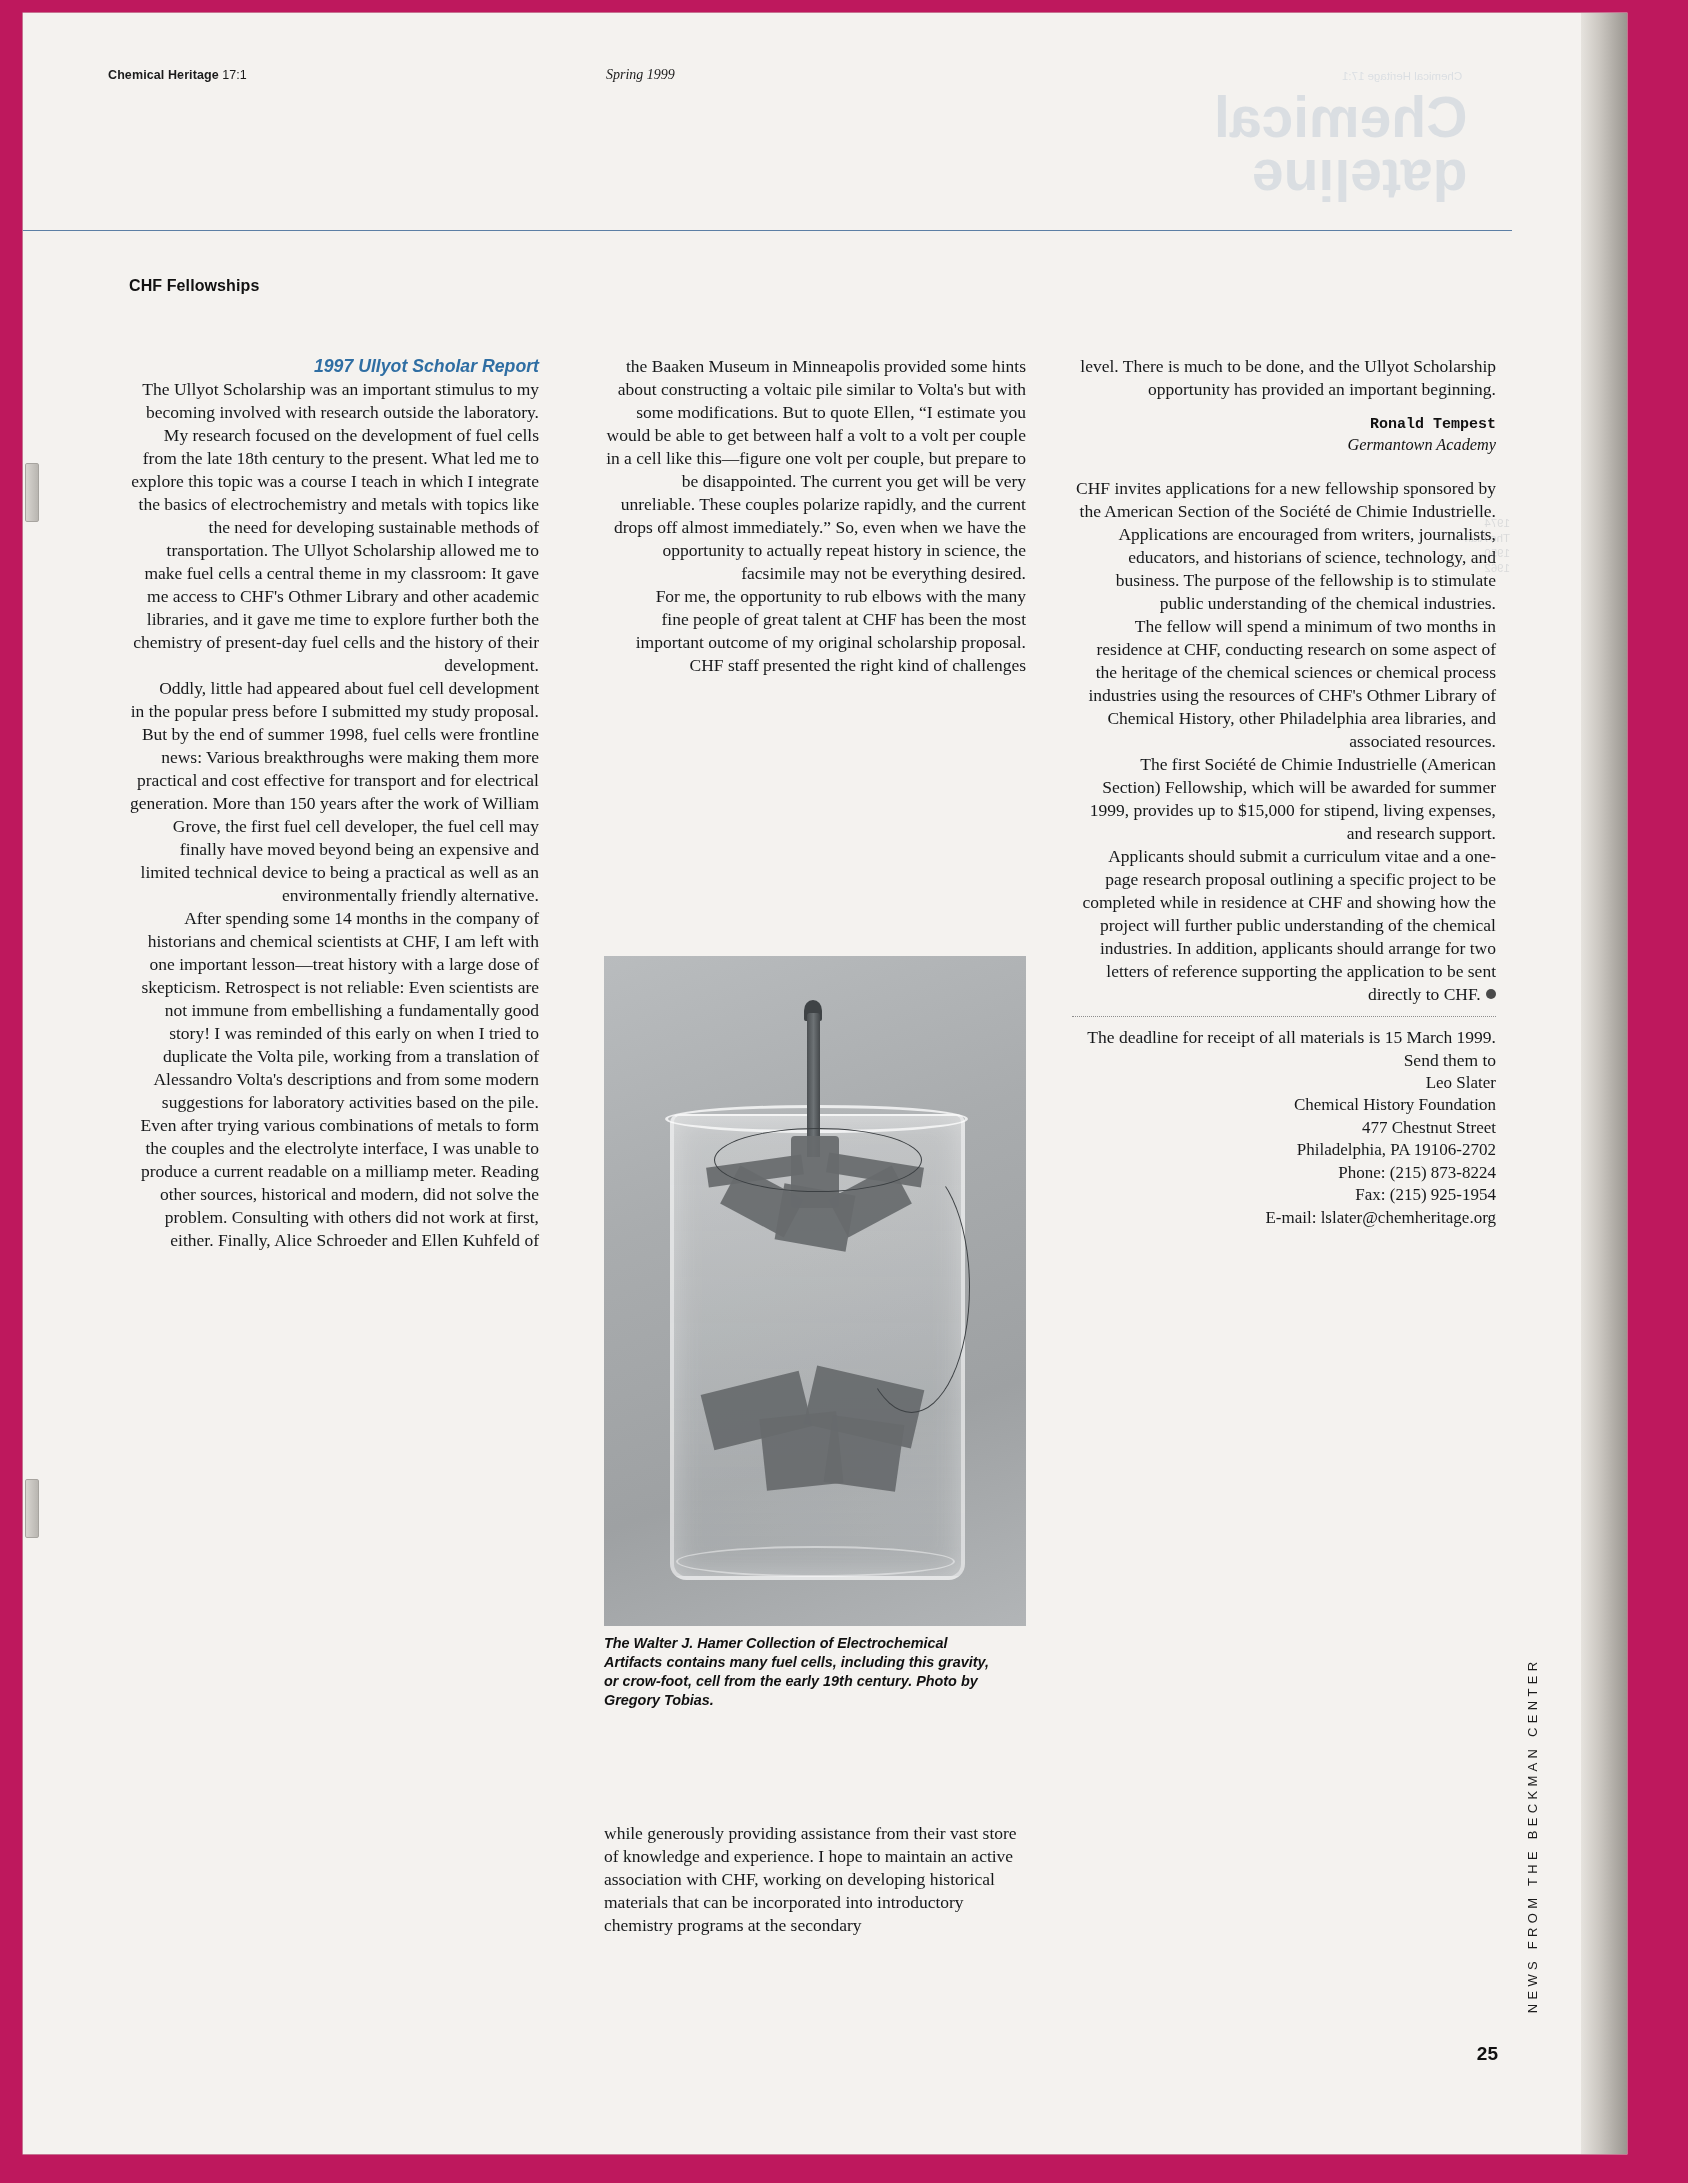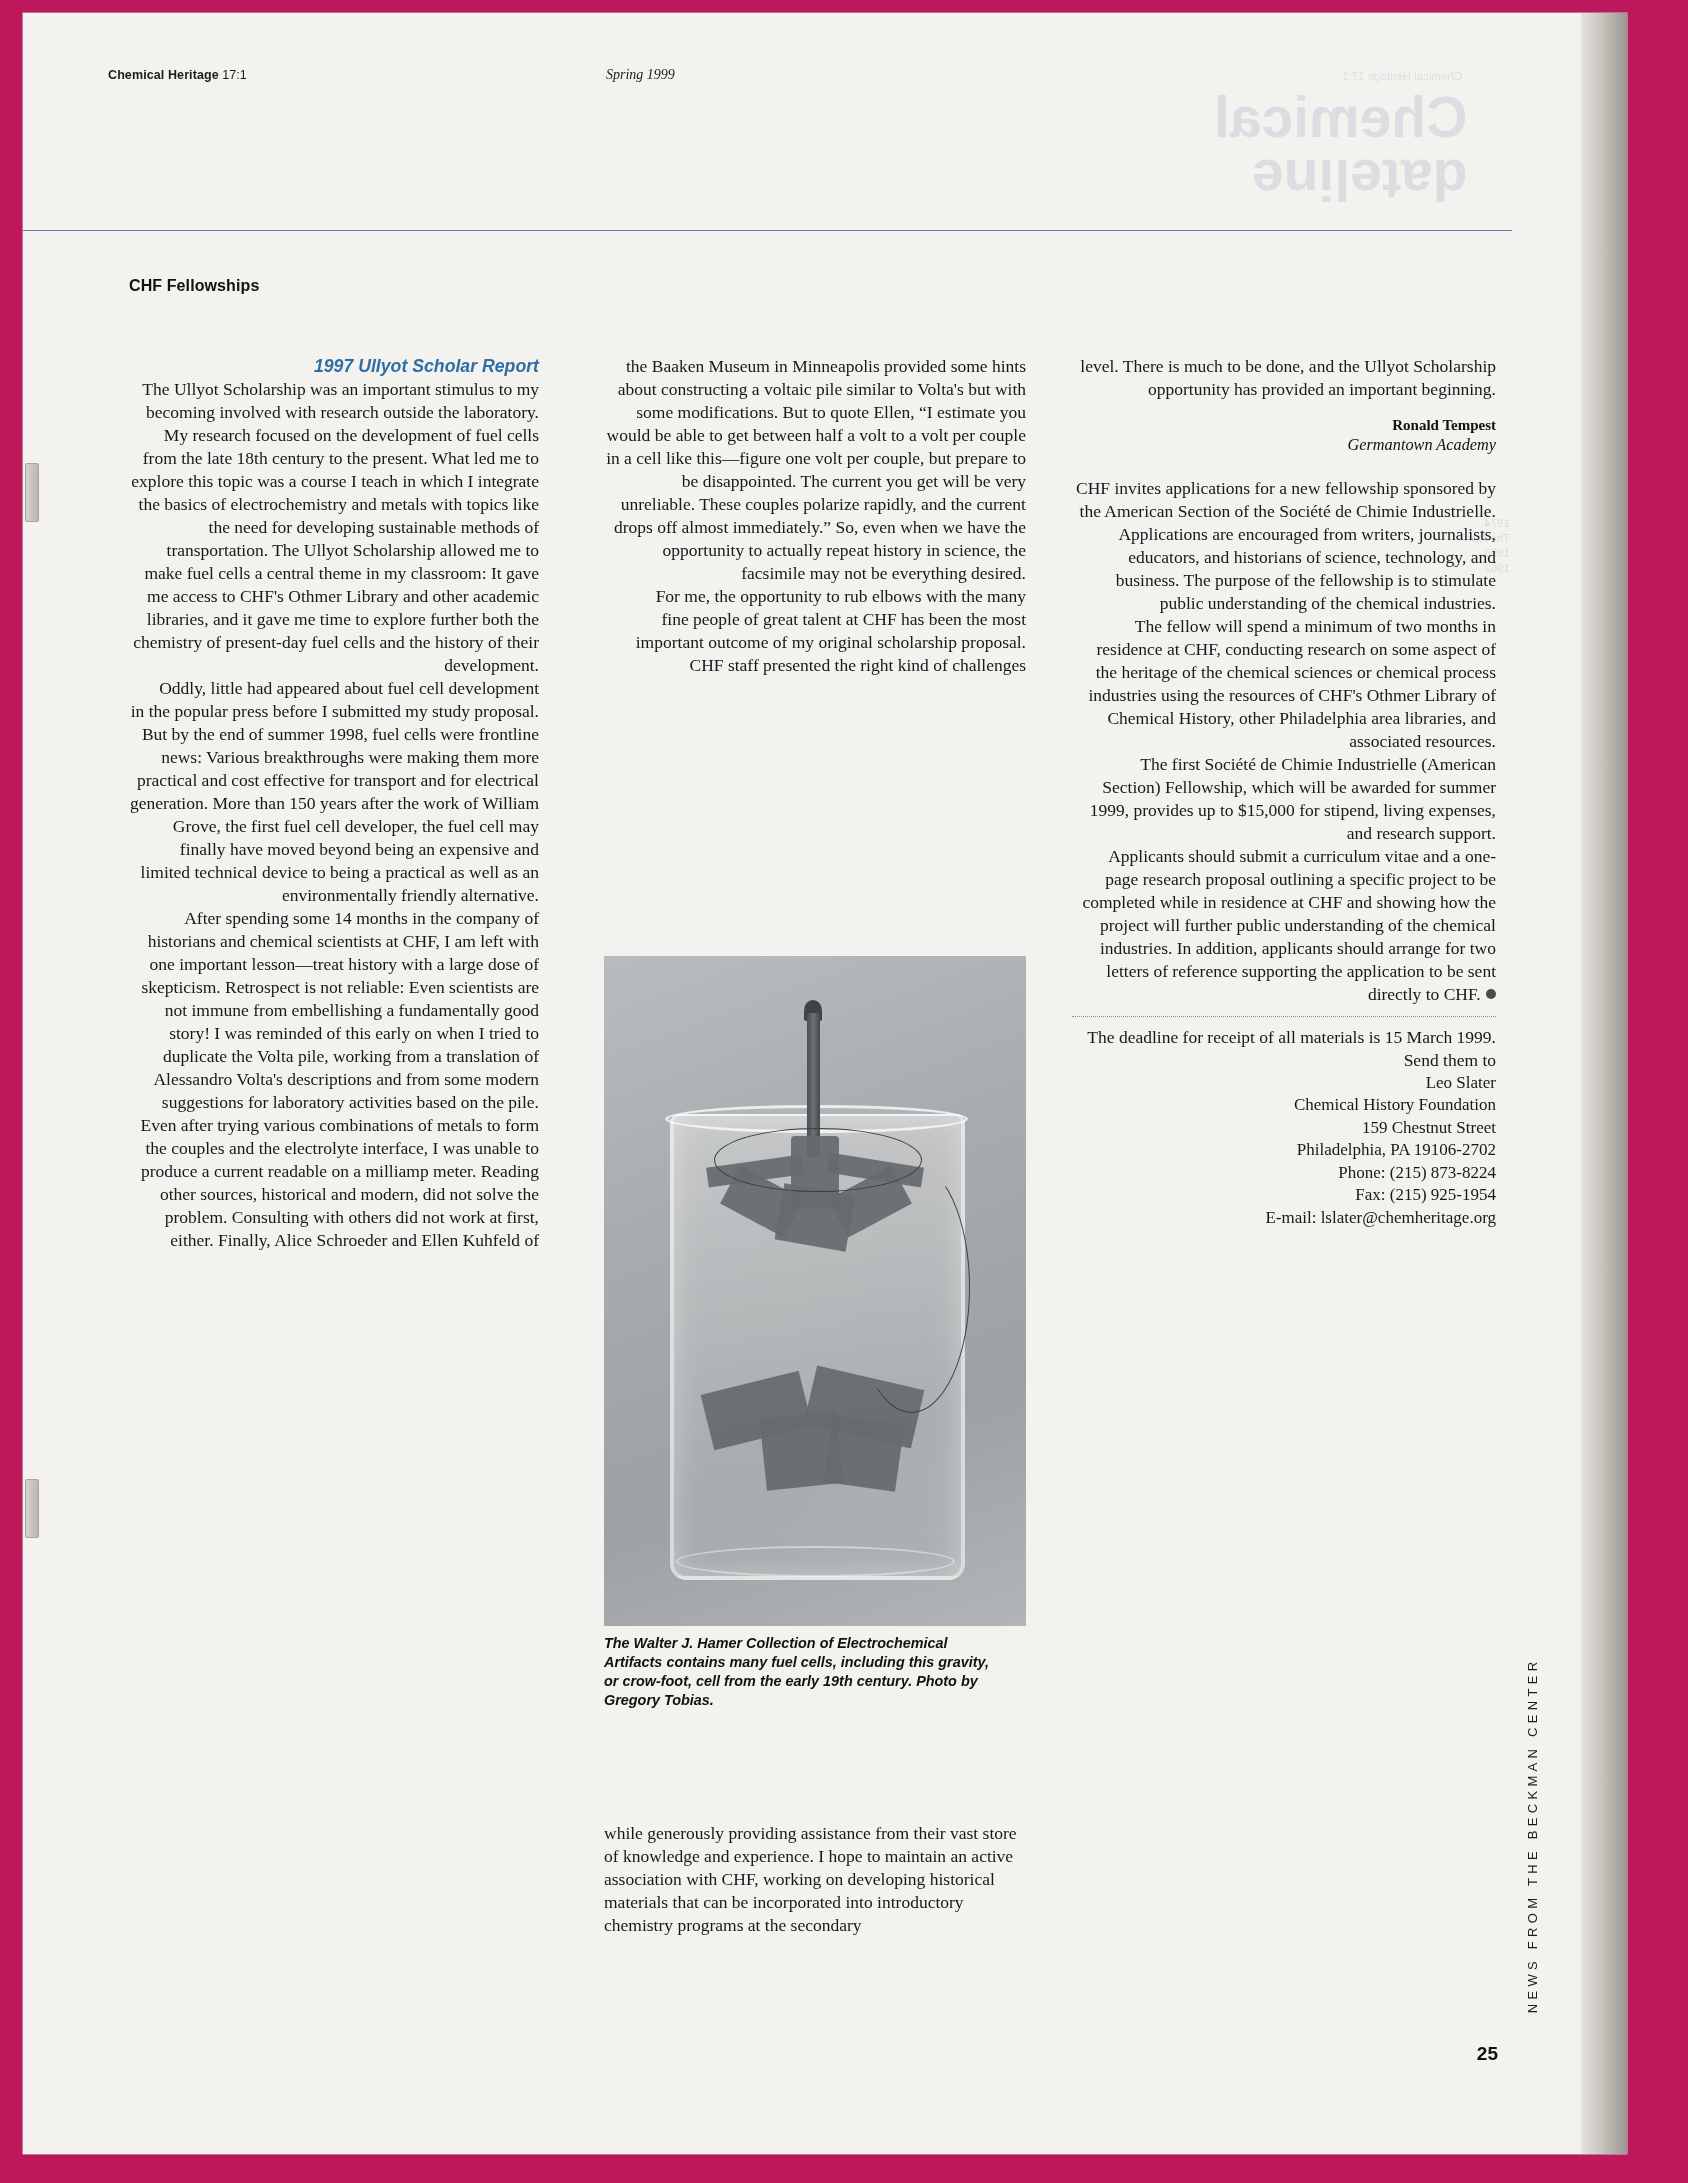--- a/index.html
+++ b/index.html
@@ -152,21 +152,21 @@
   .sub {
     font-family: "Liberation Sans", sans-serif;
     font-style: italic;
     font-weight: bold;
     font-size: 17.7px;
     color: #2f6ea3;
     line-height: 22px;
     margin-bottom: 1.9px;
   }
   .byline-name {
-    font-family: Liberation Serif, serif;
+    font-family: Liberation Mono, monospace;
     font-weight: bold;
     font-size: 15px;
     line-height: 20px;
     color: #111;
     margin-left: 6px;
   }
   .byline-aff {
     font-family: "Liberation Serif", serif;
     font-style: italic;
     font-size: 16.3px;
@@ -437,21 +437,21 @@
         <div class="spacer-m"></div>
         <p>CHF invites applications for a new fellowship sponsored by the American Section of the Société de Chimie Industrielle. Applications are encouraged from writers, journalists, educators, and historians of science, technology, and business. The purpose of the fellowship is to stimulate public understanding of the chemical industries.</p>
         <p class="ind">The fellow will spend a minimum of two months in residence at CHF, conducting research on some aspect of the heritage of the chemical sciences or chemical process industries using the resources of CHF's Othmer Library of Chemical History, other Philadelphia area libraries, and associated resources.</p>
         <p class="ind">The first Société de Chimie Industrielle (American Section) Fellowship, which will be awarded for summer 1999, provides up to $15,000 for stipend, living expenses, and research support.</p>
         <p class="ind"><span>Applicants should submit a curriculum vitae and a one-page research proposal outlining a specific project to be completed while in residence at CHF and showing how the project will further public understanding of the chemical industries. In addition, applicants should arrange for two letters of reference supporting the application to be sent directly to CHF.</span><span class="endmark"></span></p>
         <div class="dotline"></div>
         <p>The deadline for receipt of all materials is 15 March 1999. Send them to</p>
         <div class="addr">
           <div>Leo Slater</div>
           <div>Chemical History Foundation</div>
-          <div>159 Chestnut Street</div>
+          <div>477 Chestnut Street</div>
           <div>Philadelphia, PA 19106-2702</div>
           <div>Phone: (215) 873-8224</div>
           <div>Fax: (215) 925-1954</div>
           <div>E-mail: lslater@chemheritage.org</div>
         </div>
       </div>
 
       <div class="ghost-col">
         <div>1974</div>
         <div>The Alan</div>

